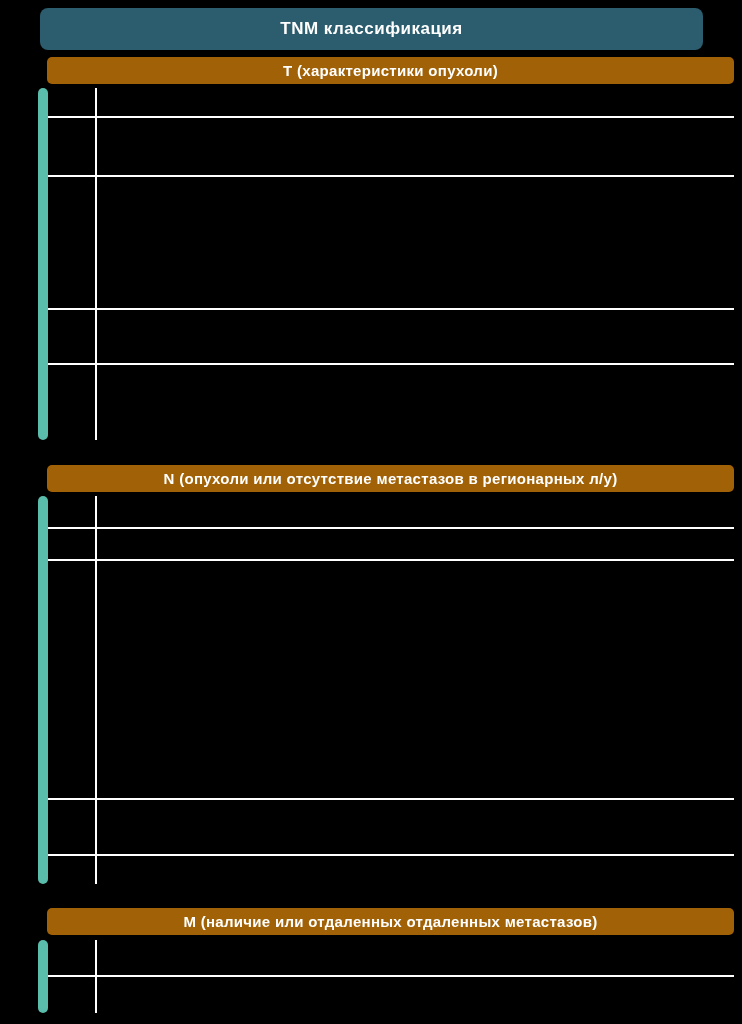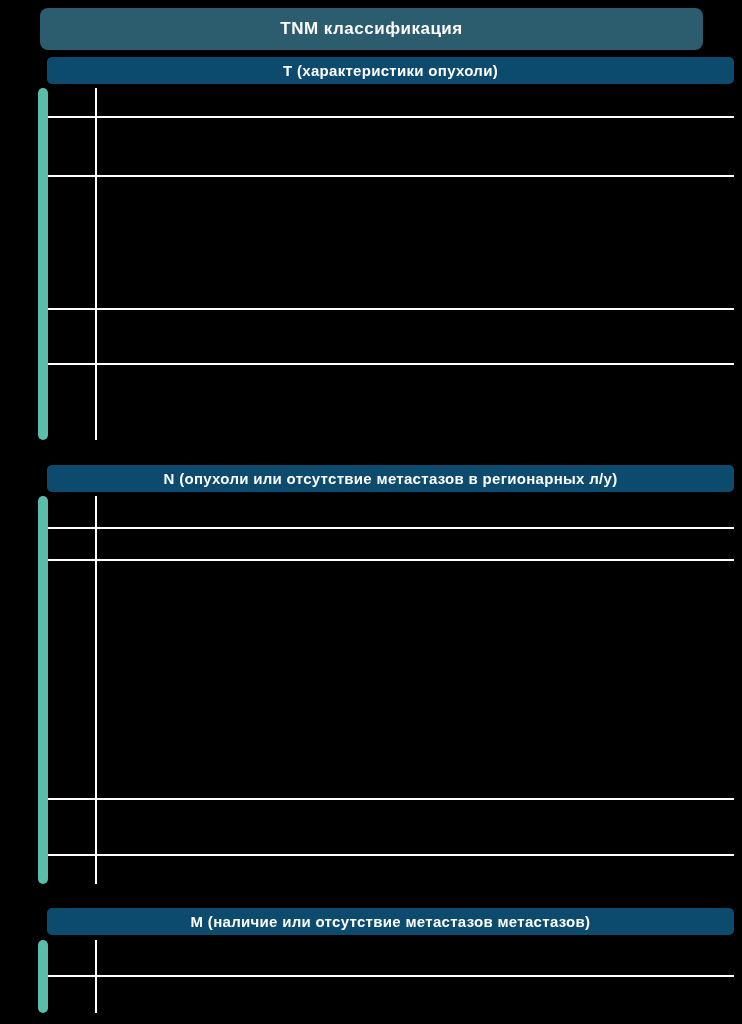--- a/index.html
+++ b/index.html
@@ -30,21 +30,21 @@
     font-weight: bold;
     font-size: 17px;
     letter-spacing: 0.5px;
   }
 
   .section-header {
     position: absolute;
     left: 47px;
     width: 687px;
     height: 27px;
-    background: #0c4a6e;
+    background: #a16207;
     border-radius: 5px;
     display: flex;
     align-items: center;
     justify-content: center;
     color: #ffffff;
     font-weight: bold;
     font-size: 15px;
     letter-spacing: 0.3px;
     box-sizing: border-box;
   }
@@ -169,21 +169,21 @@
     <div class="code-cell"></div>
     <div class="desc-cell"></div>
   </div>
   <div class="t-row nr-4">
     <div class="code-cell"></div>
     <div class="desc-cell"></div>
   </div>
 </div>
 
 <div class="section-header" id="header-m">
-  <span>М (наличие или отсутствие метастазов метастазов)</span>
+  <span>М (наличие или отдаленных отдаленных метастазов)</span>
 </div>
 <div class="accent-bar" id="accent-m"></div>
 <div class="tnm-table" id="table-m">
   <div class="t-row mr-0 has-divider">
     <div class="code-cell"></div>
     <div class="desc-cell"></div>
   </div>
   <div class="t-row mr-1">
     <div class="code-cell"></div>
     <div class="desc-cell"></div>

